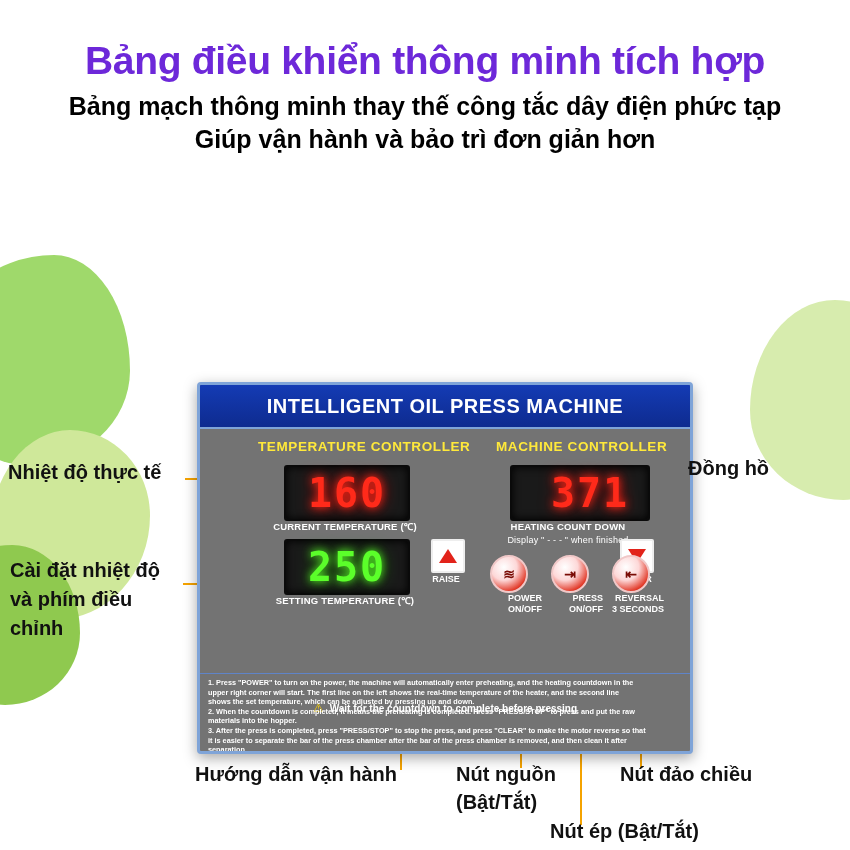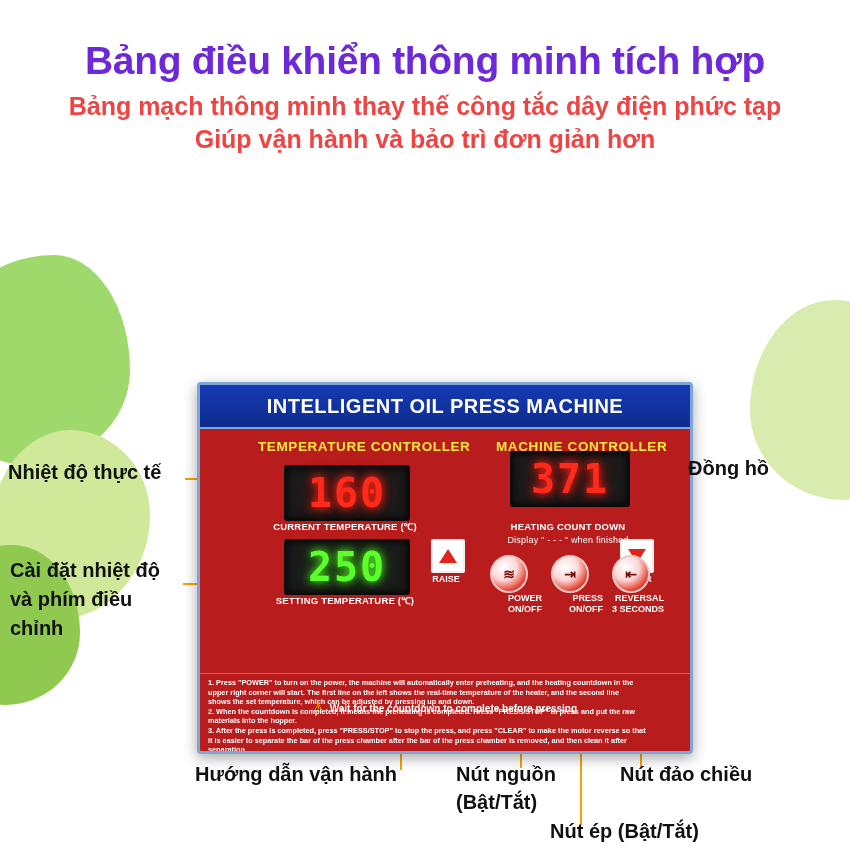--- a/index.html
+++ b/index.html
@@ -21,28 +21,28 @@
   .leaf-d{right:-70px;top:300px;width:170px;height:200px;background:#d7ecae;
           border-radius:50% 50% 45% 55% / 55% 45% 55% 45%;}
 
   
   .header{position:absolute;left:0;top:36px;width:850px;text-align:center;}
   .h-title{
     font-size:39px;font-weight:bold;color:#6d28d9;letter-spacing:-0.3px;
     line-height:50px;white-space:nowrap;
   }
   .h-sub1,.h-sub2{
-    font-size:25px;font-weight:bold;color:#ef4444;line-height:33px;white-space:nowrap;
+    font-size:25px;font-weight:bold;color:#000000;line-height:33px;white-space:nowrap;
   }
   .h-sub1{margin-top:4px;}
 
   
   .panel{
     position:absolute;left:197px;top:382px;width:490px;height:366px;
-    background:#b91c1c;
+    background:#737373;
     border:3px solid #7fa4d8;
     border-radius:4px;
     box-shadow:0 4px 14px rgba(0,0,0,.35);
     overflow:hidden;
   }
   .panel-title-bar{
     height:42px;display:flex;align-items:center;justify-content:center;
     border-bottom:2px solid #7fa4d8;
     background:linear-gradient(#143bb4,#0e2b8f);
   }
@@ -58,21 +58,21 @@
   .sec-head.right{left:296px;top:10px;}
 
   
   .disp{
     position:absolute;background:#1a1a1a;border:2px solid #0a0a0a;
     border-radius:3px;display:flex;align-items:center;justify-content:center;
     box-shadow:inset 0 0 8px #000;
   }
   .disp-red{left:84px;top:36px;width:122px;height:52px;}
   .disp-green{left:84px;top:110px;width:122px;height:52px;}
-  .disp-count{left:310px;top:22px;width:116px;height:52px;}
+  .disp-count{left:310px;top:36px;width:116px;height:52px;padding-left:20px;}
   .seg{
     font-family:"DejaVu Sans Mono", monospace;font-size:40px;font-weight:bold;
     letter-spacing:2px;line-height:40px;
   }
   .seg-red{color:#ff2a1a;text-shadow:0 0 8px #ff2a1a,0 0 16px #b00;}
   .seg-green{color:#5bff2a;text-shadow:0 0 8px #5bff2a,0 0 16px #1a8000;}
 
   .disp-label{
     position:absolute;color:#ffffff;font-size:9.5px;font-weight:bold;
     text-align:center;width:160px;letter-spacing:.2px;

